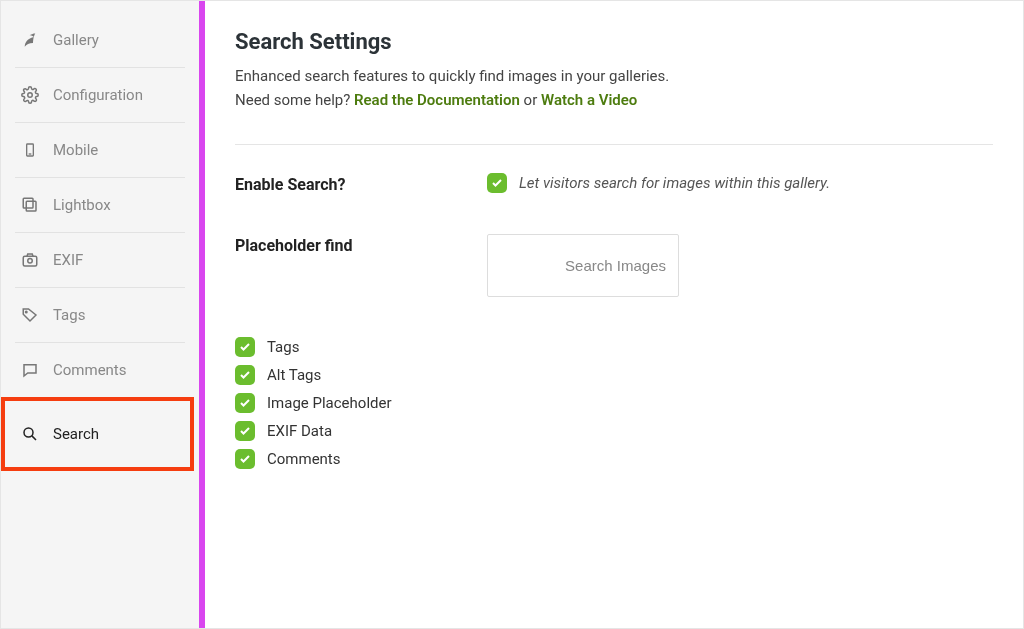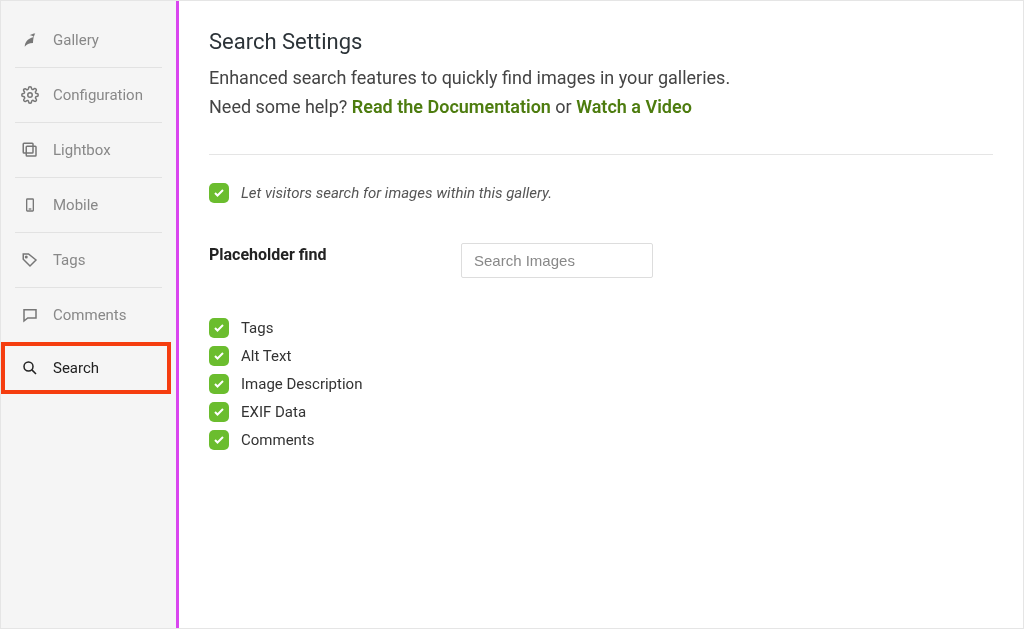--- a/index.html
+++ b/index.html
@@ -10,24 +10,24 @@
       width: 1024px;
       height: 629px;
       overflow: hidden;
     }
     .container {
       display: flex;
       height: 100%;
       border: 1px solid #e5e5e5;
     }
     .sidebar {
-      width: 178px;
+      width: 204px;
       background: #f5f5f5;
       padding: 12px 0 0;
-      border-right: 3px solid #d946ef;
+      border-right: 6px solid #d946ef;
     }
     .sidebar-inner {
       padding: 0 14px;
     }
     .sidebar-item {
       display: flex;
       align-items: center;
       padding: 18px 4px;
       cursor: pointer;
       color: #888;
@@ -46,37 +46,37 @@
       margin-right: 12px;
       color: #777;
     }
     .sidebar-item.active .icon { color: #222; }
     .highlight-box {
       border: 4px solid #f53d0f;
       margin: 0 5px 0 0;
       padding: 0 10px;
     }
     .highlight-box .sidebar-item {
-      padding: 13px 4px;
+      padding: 24px 4px;
       border-bottom: none;
     }
 
     .main {
       flex: 1;
       padding: 28px 30px 0;
       overflow-y: auto;
     }
     .page-title {
       font-size: 22px;
-      font-weight: 400;
+      font-weight: 700;
       color: #2c3338;
       margin-bottom: 10px;
     }
     .page-subtitle {
-      font-size: 18px;
+      font-size: 15px;
       color: #444;
       line-height: 1.6;
     }
     .page-subtitle a {
       color: #4d7c0f;
       text-decoration: none;
       font-weight: 600;
     }
     .divider {
       border: none;
@@ -123,25 +123,26 @@
       font-style: italic;
       color: #555;
       font-size: 15px;
     }
     .check-label {
       font-size: 15px;
       color: #333;
     }
     .text-input {
       width: 192px;
-      padding: 8px 12px;
+      padding: 22px 12px;
       font-size: 15px;
       border: 1px solid #ddd;
       border-radius: 2px;
       color: #333;
+      text-align: right;
     }
     .text-input::placeholder { color: #888; }
     svg { display: block; }
   </style>
 </head>
 <body>
 
 <div class="container">
   <aside class="sidebar">
     <div class="sidebar-inner">
@@ -160,38 +161,48 @@
           <svg viewBox="0 0 24 24" width="18" height="18" fill="none" stroke="currentColor" stroke-width="2">
               <circle cx="12" cy="12" r="3"></circle>
               <path d="M19.4 15a1.7 1.7 0 0 0 .3 1.8l.1.1a2 2 0 1 1-2.8 2.8l-.1-.1a1.7 1.7 0 0 0-1.8-.3 1.7 1.7 0 0 0-1 1.5V21a2 2 0 1 1-4 0v-.1a1.7 1.7 0 0 0-1-1.5 1.7 1.7 0 0 0-1.8.3l-.1.1a2 2 0 1 1-2.8-2.8l.1-.1a1.7 1.7 0 0 0 .3-1.8 1.7 1.7 0 0 0-1.5-1H3a2 2 0 1 1 0-4h.1a1.7 1.7 0 0 0 1.5-1 1.7 1.7 0 0 0-.3-1.8l-.1-.1a2 2 0 1 1 2.8-2.8l.1.1a1.7 1.7 0 0 0 1.8.3H9a1.7 1.7 0 0 0 1-1.5V3a2 2 0 1 1 4 0v.1a1.7 1.7 0 0 0 1 1.5 1.7 1.7 0 0 0 1.8-.3l.1-.1a2 2 0 1 1 2.8 2.8l-.1.1a1.7 1.7 0 0 0-.3 1.8V9a1.7 1.7 0 0 0 1.5 1H21a2 2 0 1 1 0 4h-.1a1.7 1.7 0 0 0-1.5 1z"></path>
             </svg>
         </span>
         <span>Configuration</span>
       </div>
 
       <div class="sidebar-item">
         <span class="icon">
-          <svg viewBox="0 0 24 24" width="18" height="18" fill="none" stroke="currentColor" stroke-width="2">
-              <rect x="7" y="7" width="13" height="13" rx="1"></rect>
-              <rect x="3" y="3" width="13" height="13" rx="1"></rect>
-            </svg>
-        </span>
-        <span>Lightbox</span>
-      </div>
-
-      <div class="sidebar-item">
-        <span class="icon">
           <svg viewBox="0 0 24 24" width="16" height="18" fill="none" stroke="currentColor" stroke-width="2">
               <rect x="7" y="3" width="10" height="18" rx="1"></rect>
               <line x1="10" y1="18" x2="14" y2="18"></line>
             </svg>
         </span>
         <span>Mobile</span>
       </div>
 
+      <div class="sidebar-item">
+        <span class="icon">
+          <svg viewBox="0 0 24 24" width="18" height="18" fill="none" stroke="currentColor" stroke-width="2">
+              <rect x="7" y="7" width="13" height="13" rx="1"></rect>
+              <rect x="3" y="3" width="13" height="13" rx="1"></rect>
+            </svg>
+        </span>
+        <span>Lightbox</span>
+      </div>
+
+      <div class="sidebar-item">
+        <span class="icon">
+          <svg viewBox="0 0 24 24" width="18" height="18" fill="none" stroke="currentColor" stroke-width="2">
+              <rect x="3" y="7" width="18" height="13" rx="2"></rect>
+              <circle cx="12" cy="13" r="3"></circle>
+              <path d="M8 7l1-3h6l1 3"></path>
+            </svg>
+        </span>
+        <span>EXIF</span>
+      </div>
 
       <div class="sidebar-item">
         <span class="icon">
           <svg viewBox="0 0 24 24" width="18" height="18" fill="none" stroke="currentColor" stroke-width="2">
               <path d="M20 12l-8 8-9-9V4h7l10 8z"></path>
               <circle cx="7" cy="8" r="1"></circle>
             </svg>
         </span>
         <span>Tags</span>
       </div>
@@ -222,20 +233,21 @@
   <main class="main">
     <h1 class="page-title">Search Settings</h1>
     <p class="page-subtitle">
       <span>Enhanced search features to quickly find images in your galleries.</span><br>
       <span>Need some help? </span><a href="#">Read the Documentation</a><span> or </span><a href="#">Watch a Video</a>
     </p>
 
     <hr class="divider">
 
     <div class="setting-row">
+      <div class="setting-label">Enable Search?</div>
       <div class="setting-control">
         <div class="check-row">
           <span class="checkbox">
             <svg viewBox="0 0 24 24">
                 <path d="M20 6L9 17l-5-5" fill="none" stroke="#fff" stroke-width="4"></path>
               </svg>
           </span>
           <span class="enable-hint">Let visitors search for images within this gallery.</span>
         </div>
       </div>
@@ -257,29 +269,29 @@
               </svg>
             </span>
           <span class="check-label">Tags</span>
         </div>
         <div class="check-row">
           <span class="checkbox">
               <svg viewBox="0 0 24 24">
                 <path d="M20 6L9 17l-5-5" fill="none" stroke="#fff" stroke-width="4"></path>
               </svg>
             </span>
-          <span class="check-label">Alt Text</span>
-        </div>
-        <div class="check-row">
-          <span class="checkbox">
-              <svg viewBox="0 0 24 24">
-                <path d="M20 6L9 17l-5-5" fill="none" stroke="#fff" stroke-width="4"></path>
-              </svg>
-            </span>
-          <span class="check-label">Image Description</span>
+          <span class="check-label">Alt Tags</span>
+        </div>
+        <div class="check-row">
+          <span class="checkbox">
+              <svg viewBox="0 0 24 24">
+                <path d="M20 6L9 17l-5-5" fill="none" stroke="#fff" stroke-width="4"></path>
+              </svg>
+            </span>
+          <span class="check-label">Image Placeholder</span>
         </div>
         <div class="check-row">
           <span class="checkbox">
               <svg viewBox="0 0 24 24">
                 <path d="M20 6L9 17l-5-5" fill="none" stroke="#fff" stroke-width="4"></path>
               </svg>
             </span>
           <span class="check-label">EXIF Data</span>
         </div>
         <div class="check-row">

